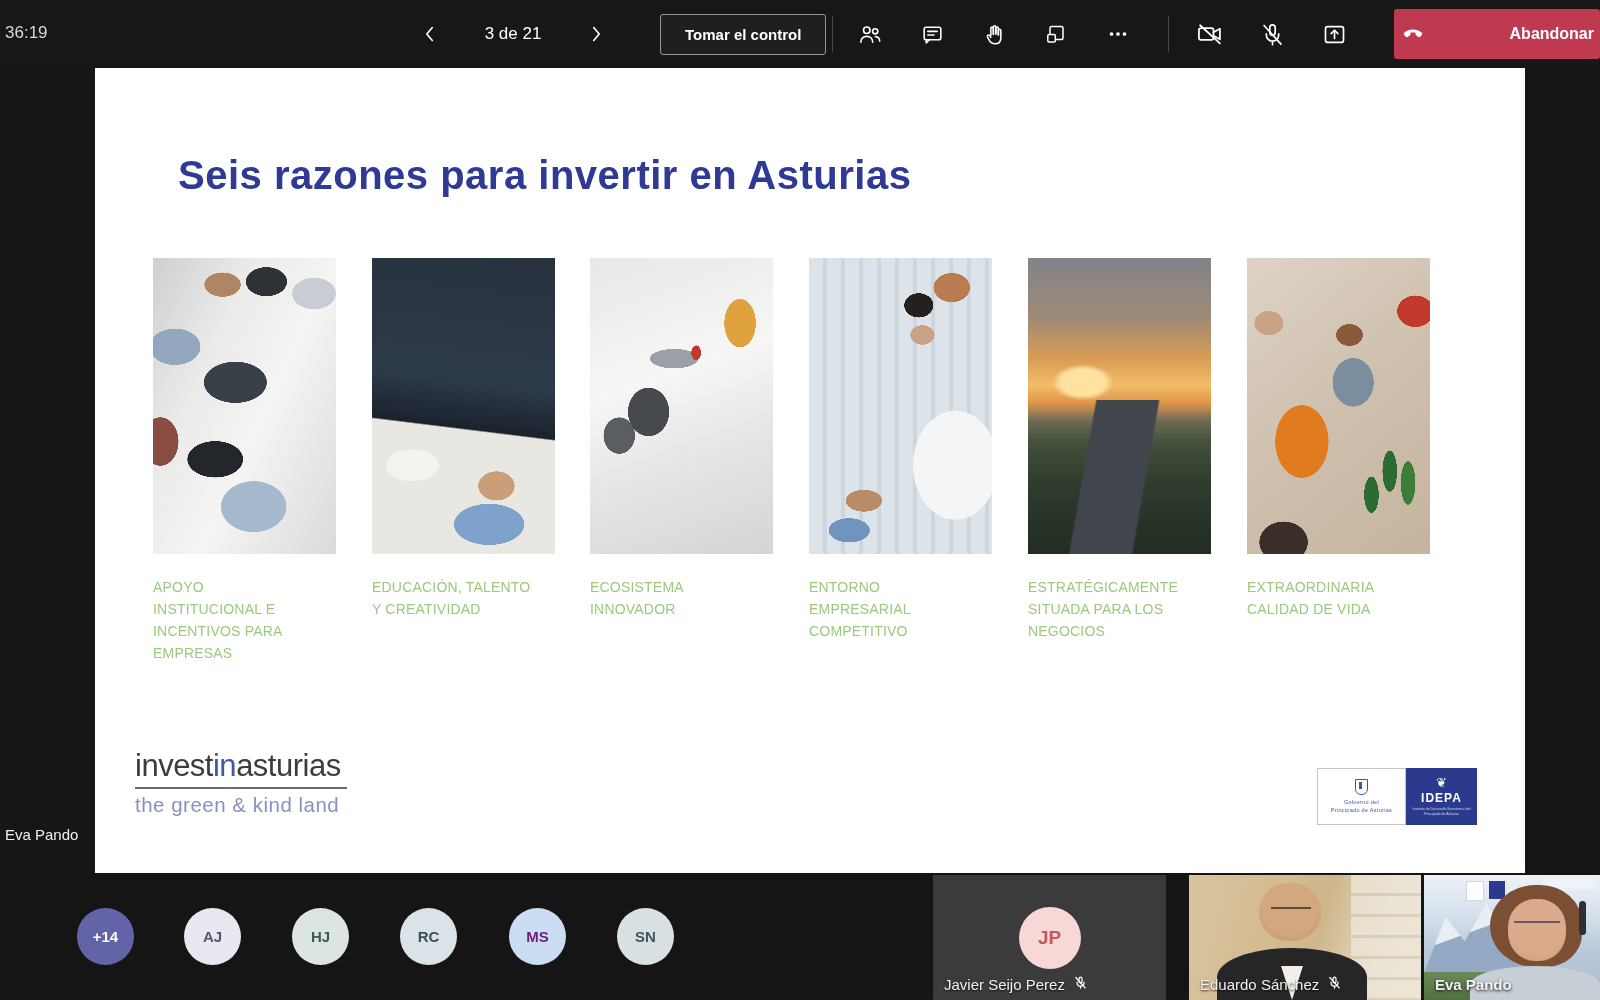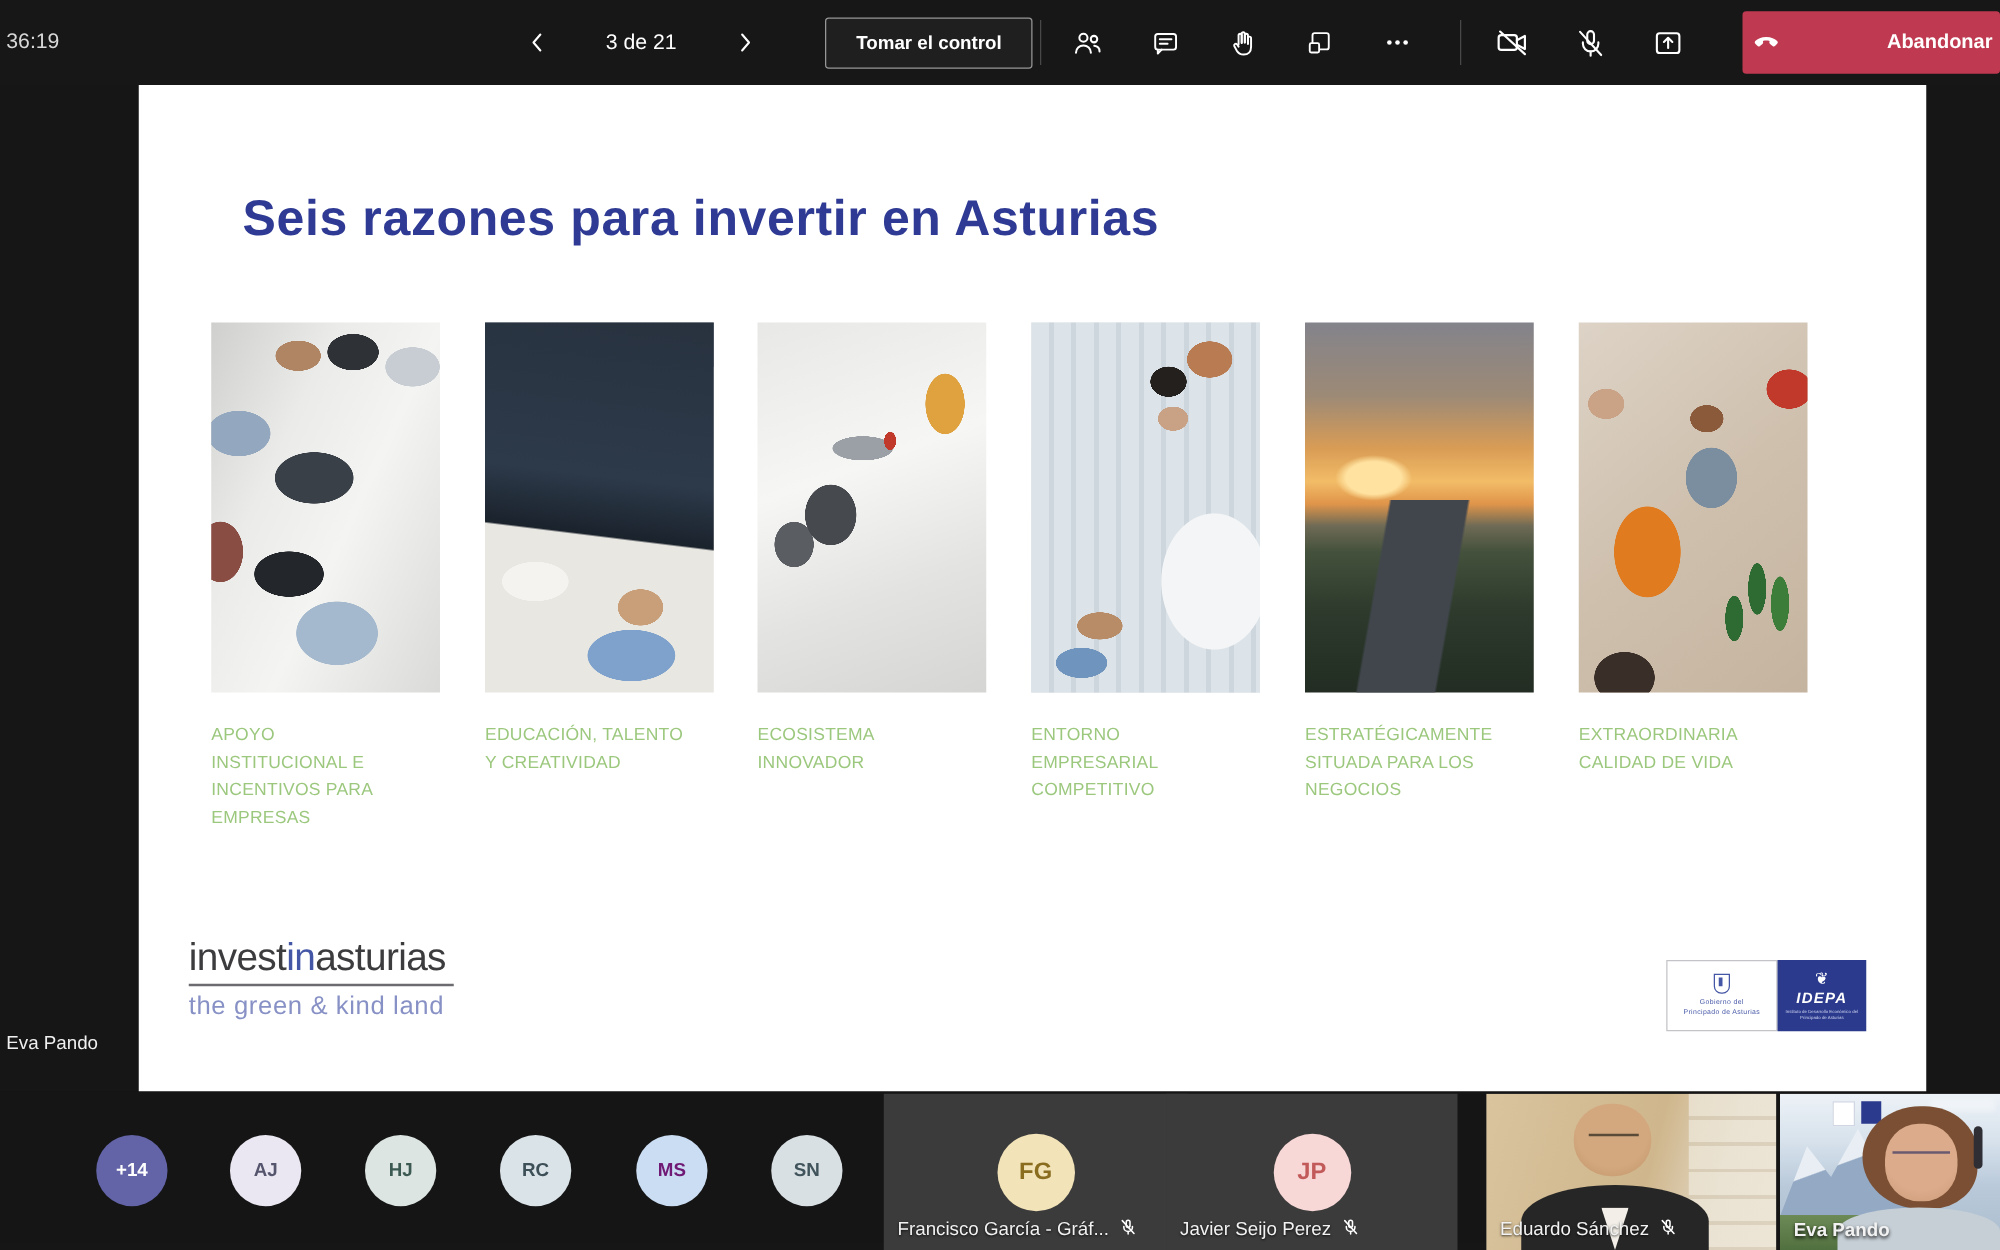--- a/index.html
+++ b/index.html
@@ -22,21 +22,21 @@
   }
   .toolbar-divider{position:absolute;top:16px;width:1px;height:36px;background:#484848;}
   .tools-group{position:absolute;left:848px;top:0;height:68px;display:flex;align-items:center;gap:18px;}
   .av-group{position:absolute;left:1188px;top:0;height:68px;display:flex;align-items:center;gap:18px;}
   .leave-btn{
     position:absolute;right:0;top:9px;width:206px;height:50px;background:#bf3a50;border:none;border-radius:3px;
     color:#fff;font-size:16px;font-weight:bold;display:flex;align-items:center;justify-content:space-between;gap:12px;
     cursor:pointer;font-family:"Liberation Sans", sans-serif;
   }
   
-  .slide{position:absolute;left:95px;top:68px;width:1430px;height:806px;background:#ffffff;z-index:10;margin-left:16px;}
+  .slide{position:absolute;left:95px;top:68px;width:1430px;height:806px;background:#ffffff;z-index:10;}
   .slide-title{position:absolute;left:83px;top:58px;font-size:40px;color:#2e3a93;letter-spacing:0.5px;}
   .reason-col{position:absolute;top:190px;width:183px;}
   .reason-photo{width:183px;height:296px;}
   .reason-caption{
     position:absolute;top:318px;width:162px;font-size:14px;line-height:1.58;color:#9cc87e;
     letter-spacing:0.2px;
   }
   .col-1{left:58px;}  .col-2{left:277px;}  .col-3{left:495px;}
   .col-4{left:714px;} .col-5{left:933px;}  .col-6{left:1152px;}
 
@@ -103,21 +103,21 @@
   .brand-rule{width:212px;height:2px;background:#6b6b70;margin-top:3px;}
   .brand-tagline{font-size:20.5px;color:#8791c5;margin-top:4px;letter-spacing:0.5px;}
   
   .partner{position:absolute;left:1222px;top:700px;width:160px;height:57px;display:flex;}
   .partner-gov{width:88px;background:#fff;border:1px solid #c4c4c8;display:flex;flex-direction:column;align-items:center;justify-content:center;}
   .gov-crest{width:11px;height:14px;border:1px solid #4456a6;border-radius:0 0 6px 6px;margin-bottom:3px;position:relative;}
   .gov-crest:after{content:"";position:absolute;left:3px;top:2px;width:3px;height:7px;background:#4456a6;}
   .gov-text{font-size:5.5px;color:#4456a6;text-align:center;line-height:1.5;letter-spacing:0.3px;}
   .partner-idepa{width:72px;background:#2b3a8c;display:flex;flex-direction:column;align-items:center;justify-content:center;}
   .idepa-mark{color:#fff;font-size:13px;line-height:1;margin-bottom:2px;}
-  .idepa-name{color:#fff;font-size:12px;font-weight:bold;letter-spacing:1px;font-style:italic;}
+  .idepa-name{color:#fff;font-size:12px;font-weight:bold;letter-spacing:1px;}
   .idepa-sub{color:#cdd4f0;font-size:3.5px;margin-top:2px;text-align:center;line-height:1.4;max-width:62px;}
 
   
   .stage-label{position:absolute;left:5px;top:826px;color:#f0f0f0;font-size:15px;z-index:15;}
 
   
   .bottom-bar{position:absolute;left:0;top:873px;width:1600px;height:121px;background:#151515;z-index:20;padding-left:45px;}
   .avatar{position:absolute;top:35px;width:57px;height:57px;border-radius:50%;
     display:flex;align-items:center;justify-content:center;font-size:15px;font-weight:bold;cursor:pointer;}
   .av-overflow{left:77px;background:#6264a7;color:#fff;}
@@ -339,34 +339,20 @@
 <span class="stage-label">Eva Pando</span>
 
 <footer class="bottom-bar">
   <div class="avatar av-overflow">+14</div>
   <div class="avatar av-1">AJ</div>
   <div class="avatar av-2">HJ</div>
   <div class="avatar av-3">RC</div>
   <div class="avatar av-4">MS</div>
   <div class="avatar av-5">SN</div>
 
-  <div class="tile tile-fg">
-    <div class="tile-avatar fg-circle">FG</div>
-    <div class="tile-name">
-      <span>Francisco García - Gráf...</span>
-      <span>
-        <svg width="15" height="15" viewBox="0 0 24 24" fill="none" stroke="#ffffff" stroke-width="2" stroke-linecap="round" stroke-linejoin="round">
-          <rect x="9.6" y="3.5" width="4.8" height="9.2" rx="2.4"></rect>
-            <path d="M6.5,11.5v.9a5.5,5.5 0 0 0 11,0v-.9"></path>
-            <line x1="12" y1="18" x2="12" y2="21"></line>
-            <line x1="4.5" y1="4" x2="19.5" y2="20.5"></line>
-        </svg>
-      </span>
-    </div>
-  </div>
 
   <div class="tile tile-jp">
     <div class="tile-avatar jp-circle">JP</div>
     <div class="tile-name">
       <span>Javier Seijo Perez</span>
       <span>
         <svg width="15" height="15" viewBox="0 0 24 24" fill="none" stroke="#ffffff" stroke-width="2" stroke-linecap="round" stroke-linejoin="round">
           <rect x="9.6" y="3.5" width="4.8" height="9.2" rx="2.4"></rect>
             <path d="M6.5,11.5v.9a5.5,5.5 0 0 0 11,0v-.9"></path>
             <line x1="12" y1="18" x2="12" y2="21"></line>

